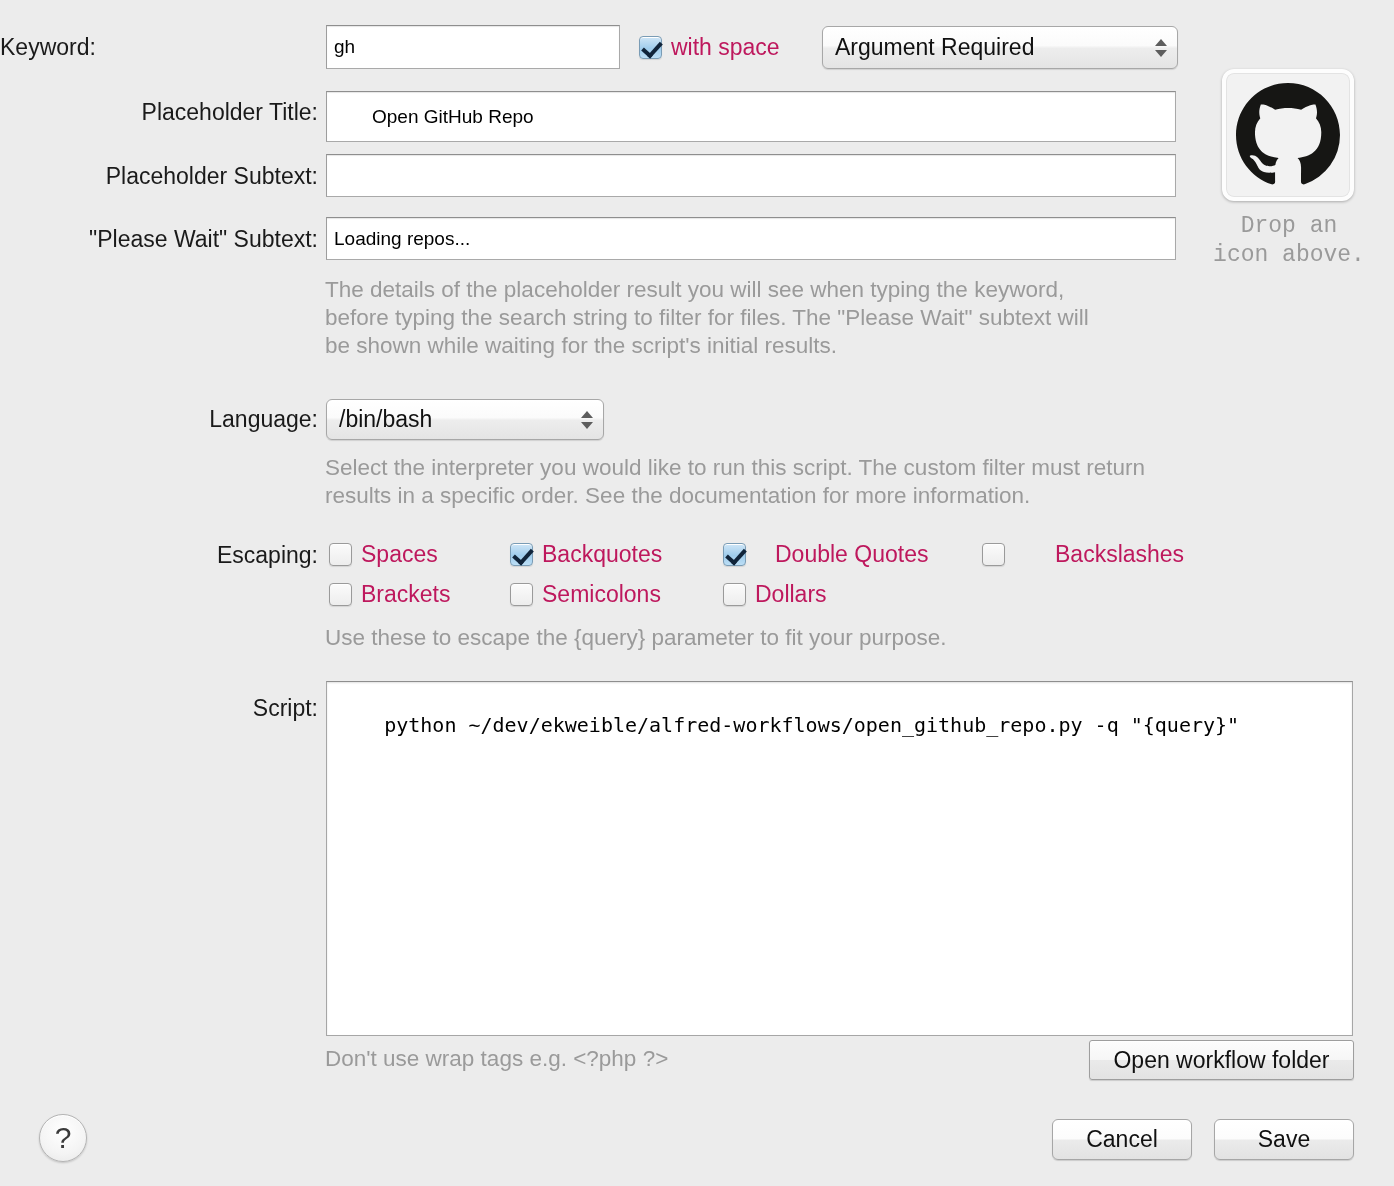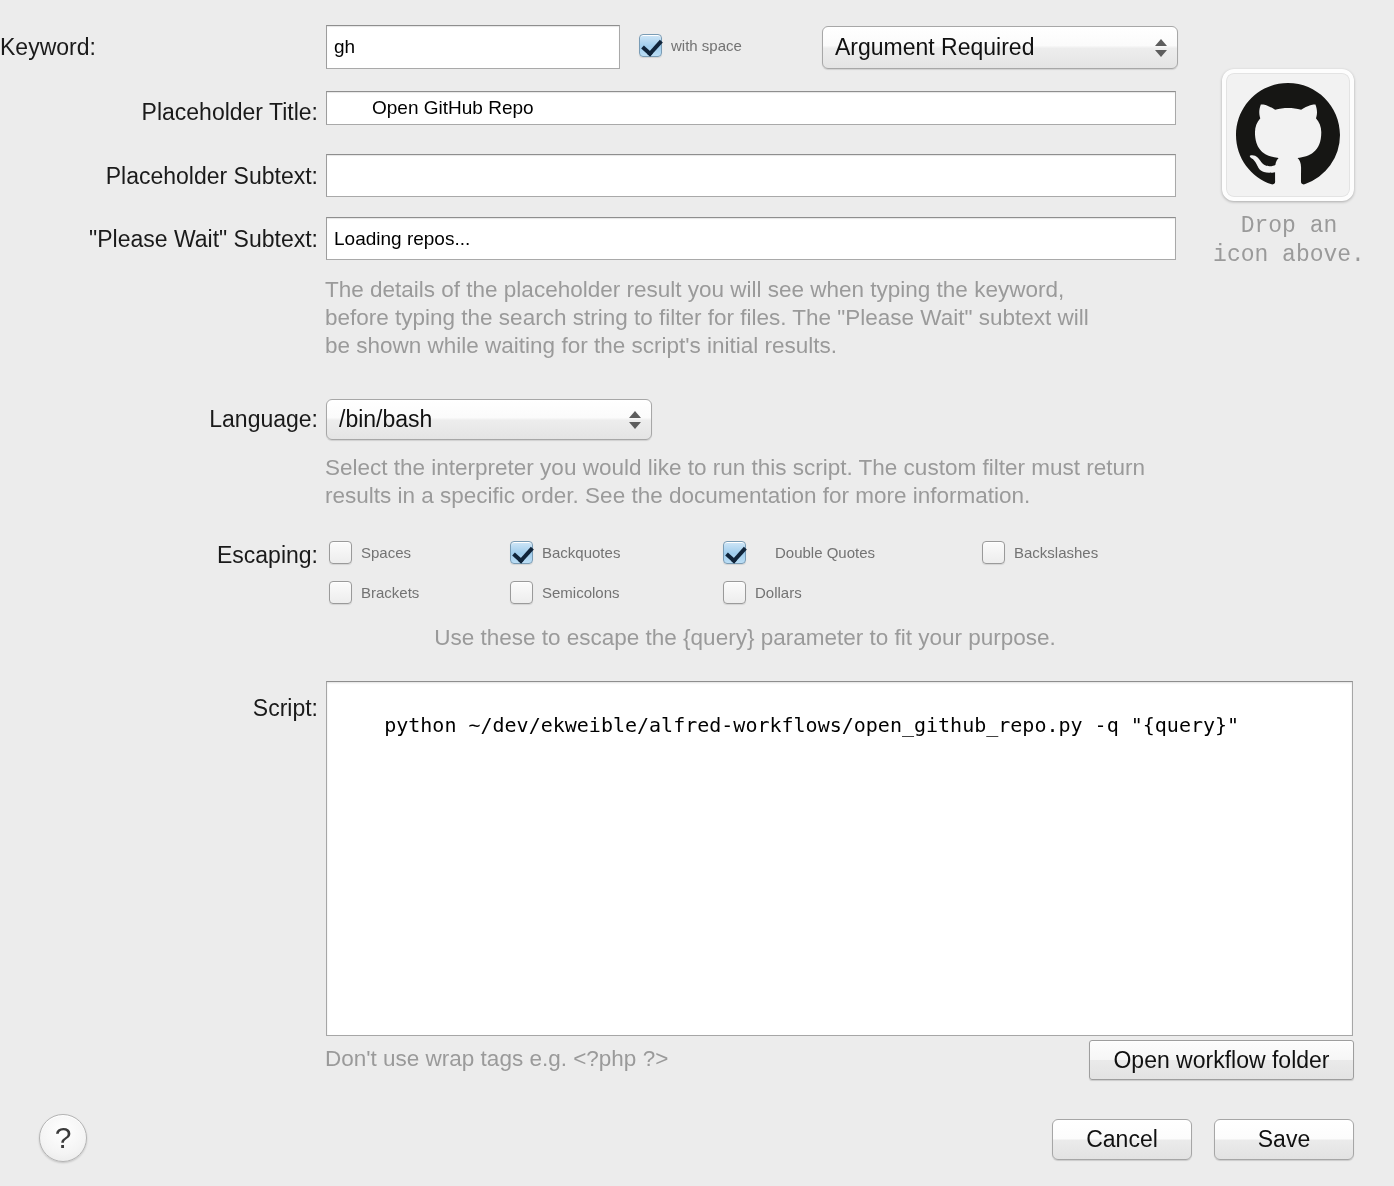--- a/index.html
+++ b/index.html
@@ -84,21 +84,21 @@
   .cbox.on::after {
     content: "";
     position: absolute;
     left: 6px; top: 1px;
     width: 8px; height: 15px;
     border: solid #10243a;
     border-width: 0 4px 4px 0;
     transform: rotate(42deg);
   }
   .cblabel {
-    font-size: 15px; color: #737373; margin-left: 9px; white-space: nowrap;
+    font-size: 23px; color: #be185d; margin-left: 9px; white-space: nowrap;
     font-family: "Liberation Sans", sans-serif;
     text-align: center;
   }
 
   
   .hint {
     position: absolute;
     color: #9a9a9a;
     font-size: 22.5px;
     line-height: 28px;
@@ -210,21 +210,21 @@
     </div>
   </div>
   <div class="dropcap" style="left:1204px; top:212px; width:170px;">
     <div>Drop an</div>
     <div>icon above.</div>
   </div>
 
   <div class="row" style="left:0; top:89px; width:318px; height:46px; justify-content:flex-end;">
     <span class="lbl">Placeholder Title:</span>
   </div>
-  <div class="tfield" style="position:absolute; left:326px; top:91px; width:850px; height:34px;padding-left:45px;">
+  <div class="tfield" style="position:absolute; left:326px; top:91px; width:850px; height:51px;padding-left:45px;">
     <span>Open GitHub Repo</span>
   </div>
 
   <div class="row" style="left:0; top:153px; width:318px; height:46px; justify-content:flex-end;">
     <span class="lbl">Placeholder Subtext:</span>
   </div>
   <div class="tfield" style="position:absolute; left:326px; top:154px; width:850px; height:43px;">
     <span></span>
   </div>
 
@@ -233,21 +233,21 @@
   </div>
   <div class="tfield" style="position:absolute; left:326px; top:217px; width:850px; height:43px;">
     <span>Loading repos...</span>
   </div>
 
   <div class="hint" style="left:325px; top:276px; width:770px;">The details of the placeholder result you will see when typing the keyword, before typing the search string to filter for files. The "Please Wait" subtext will be shown while waiting for the script's initial results.</div>
 
   <div class="row" style="left:0; top:396px; width:318px; height:46px; justify-content:flex-end;">
     <span class="lbl">Language:</span>
   </div>
-  <div class="popup" style="position:absolute; left:326px; top:399px; width:326px; height:41px;">
+  <div class="popup" style="position:absolute; left:326px; top:399px; width:278px; height:41px;">
     <span>/bin/bash</span>
     <span class="steppers">
       <span class="ar-up"></span>
         <span class="ar-dn"></span>
     </span>
   </div>
   <div class="hint" style="left:325px; top:454px; width:840px;">Select the interpreter you would like to run this script. The custom filter must return results in a specific order. See the documentation for more information.</div>
 
   <div class="row" style="left:0; top:539px; width:318px; height:32px; justify-content:flex-end;">
     <span class="lbl">Escaping:</span>
@@ -258,39 +258,39 @@
     <span class="cblabel">Spaces</span>
   </div>
   <div class="cbrow" style="position:absolute; left:510px; top:541px;">
     <span class="cbox on"></span>
     <span class="cblabel">Backquotes</span>
   </div>
   <div class="cbrow" style="position:absolute; left:723px; top:541px;gap:20px;">
     <span class="cbox on"></span>
     <span class="cblabel">Double Quotes</span>
   </div>
-  <div class="cbrow" style="position:absolute; left:982px; top:541px;">
+  <div class="cbrow" style="position:absolute; left:982px; top:541px;gap:41px;">
     <span class="cbox"></span>
     <span class="cblabel">Backslashes</span>
   </div>
 
   <div class="cbrow" style="position:absolute; left:329px; top:581px;">
     <span class="cbox"></span>
     <span class="cblabel">Brackets</span>
   </div>
   <div class="cbrow" style="position:absolute; left:510px; top:581px;">
     <span class="cbox"></span>
     <span class="cblabel">Semicolons</span>
   </div>
   <div class="cbrow" style="position:absolute; left:723px; top:581px;">
     <span class="cbox"></span>
     <span class="cblabel">Dollars</span>
   </div>
 
-  <div class="hint" style="left:325px; top:624px; width:840px;text-align:center;">Use these to escape the {query} parameter to fit your purpose.</div>
+  <div class="hint" style="left:325px; top:624px; width:840px;">Use these to escape the {query} parameter to fit your purpose.</div>
 
   <div class="row" style="left:0; top:688px; width:318px; height:40px; justify-content:flex-end;">
     <span class="lbl">Script:</span>
   </div>
   <div class="scriptbox" style="left:326px; top:681px; width:1027px; height:355px;">
     <span>python ~/dev/ekweible/alfred-workflows/open_github_repo.py -q "{query}"</span>
   </div>
 
   <div class="hint" style="left:325px; top:1045px; width:700px;">Don't use wrap tags e.g. &lt;?php ?&gt;</div>
 

